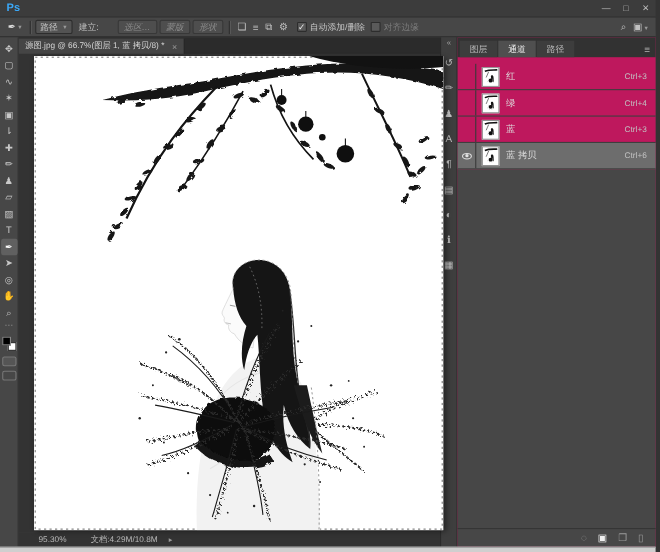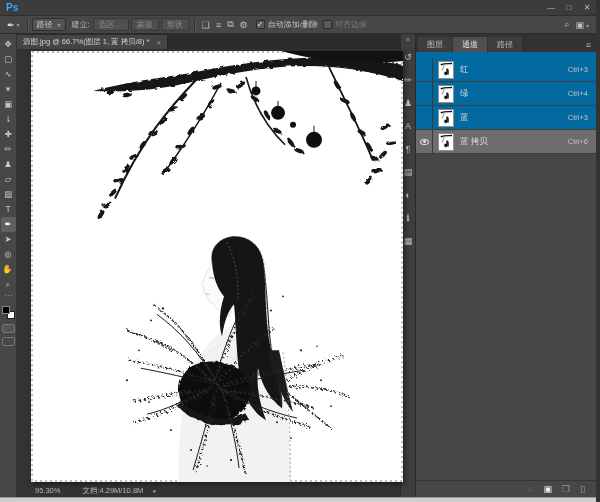--- a/index.html
+++ b/index.html
@@ -15,22 +15,22 @@
   .wincontrols { margin-left:auto; display:flex; color:#bdbdbd; }
   .wincontrols span { width:18px; text-align:center; font-size:8px; line-height:15px; }
 
   
   .optionsbar { height:18px; background:#474747; border-bottom:1px solid #2a2a2a; display:flex; align-items:center; color:#c5c5c5; font-size:8px; padding:0 4px; }
   .toolpreset { display:flex; align-items:center; padding:0 3px; }
   .g { font-size:9px; color:#ddd; }
   .caret { font-size:6px; color:#9a9a9a; margin-left:2px; }
   .sep { width:1px; height:12px; background:#2f2f2f; margin:0 4px; box-shadow:1px 0 0 #585858; }
   .modebox { display:flex; align-items:center; background:#535353; border:1px solid #2d2d2d; border-radius:2px; padding:0 4px; height:13px; min-width:34px; justify-content:space-between; }
-  .lbl { margin:0 2px 0 6px; color:#bdbdbd; }
-  .obtn { background:#4e4e4e; border:1px solid #383838; border-radius:2px; color:#8a8a8a; font-size:8px; height:13px; padding:0 5px; margin:0 1px; font-family:inherit; }
+  .lbl { margin:0 16px 0 6px; color:#bdbdbd; }
+  .obtn { background:#4e4e4e; border:1px solid #383838; border-radius:2px; color:#8a8a8a; font-size:8px; height:13px; padding:0 5px; margin:0 1px; font-family:inherit;font-style:italic; }
   .oicon { padding:0 3px; color:#c0c0c0; font-size:9px; }
   .chk { display:flex; align-items:center; margin-left:5px; }
   .chk .box { width:9px; height:9px; background:#5a5a5a; border:1px solid #2d2d2d; border-radius:1px; font-size:8px; line-height:8px; color:#eee; text-align:center; margin-right:3px; }
   .chk .box.empty { color:transparent; }
   .chk.disabled .chklbl { color:#7b7b7b; }
   .chklbl { color:#c5c5c5; }
   .flex1 { flex:1; }
 
   
   .main { flex:1; display:flex; min-height:0; }
@@ -54,21 +54,21 @@
   .canvas svg { display:block; }
   .statusbar { height:13px; background:#333333; color:#b9b9b9; font-size:7.5px; display:flex; align-items:center; }
   .zoom { margin-left:18px; }
   .docinfo { margin-left:22px; }
   .scaret { margin-left:10px; color:#9a9a9a; font-size:6.5px; }
 
   .iconstrip { width:16px; background:#3e3e3e; border-left:1px solid #2a2a2a; border-right:1px solid #2a2a2a; display:flex; flex-direction:column; align-items:center; }
   .collapse { color:#9f9f9f; font-size:7px; height:12px; line-height:12px; }
   .strip-ic { width:14px; height:19px; color:#c3c3c3; font-size:9px; line-height:19px; text-align:center; margin:2px 0; }
 
-  .dock { width:180px; background:#0369a1; display:flex; flex-direction:column; }
+  .dock { width:180px; background:#be185d; display:flex; flex-direction:column; }
   .docktabs { height:18px; background:#323232; display:flex; align-items:flex-end; padding-left:2px; }
   .ptab { font-size:8px; color:#bdbdbd; background:#3d3d3d; padding:2px 9px; margin-right:1px; }
   .ptab.active { background:#4f4f4f; color:#ececec; }
   .pmenu { margin-left:auto; color:#b5b5b5; font-size:9px; padding:0 5px 2px 0; }
   .chlist { padding-top:6px; }
   .ch-row { height:24px; display:flex; align-items:center; border-bottom:1px solid #3e3e3e; color:#dedede; font-size:8.5px; }
   .ch-row.selected { background:#6d6d6d; }
   .eyewell { width:17px; height:100%; border-right:1px solid #3a3a3a; display:flex; align-items:center; justify-content:center; }
   .eye { width:9px; height:6px; border:1px solid #e2e2e2; border-radius:50%; position:relative; }
   .eye::after { content:""; position:absolute; left:2px; top:0.5px; width:3px; height:3px; background:#e2e2e2; border-radius:50%; }

